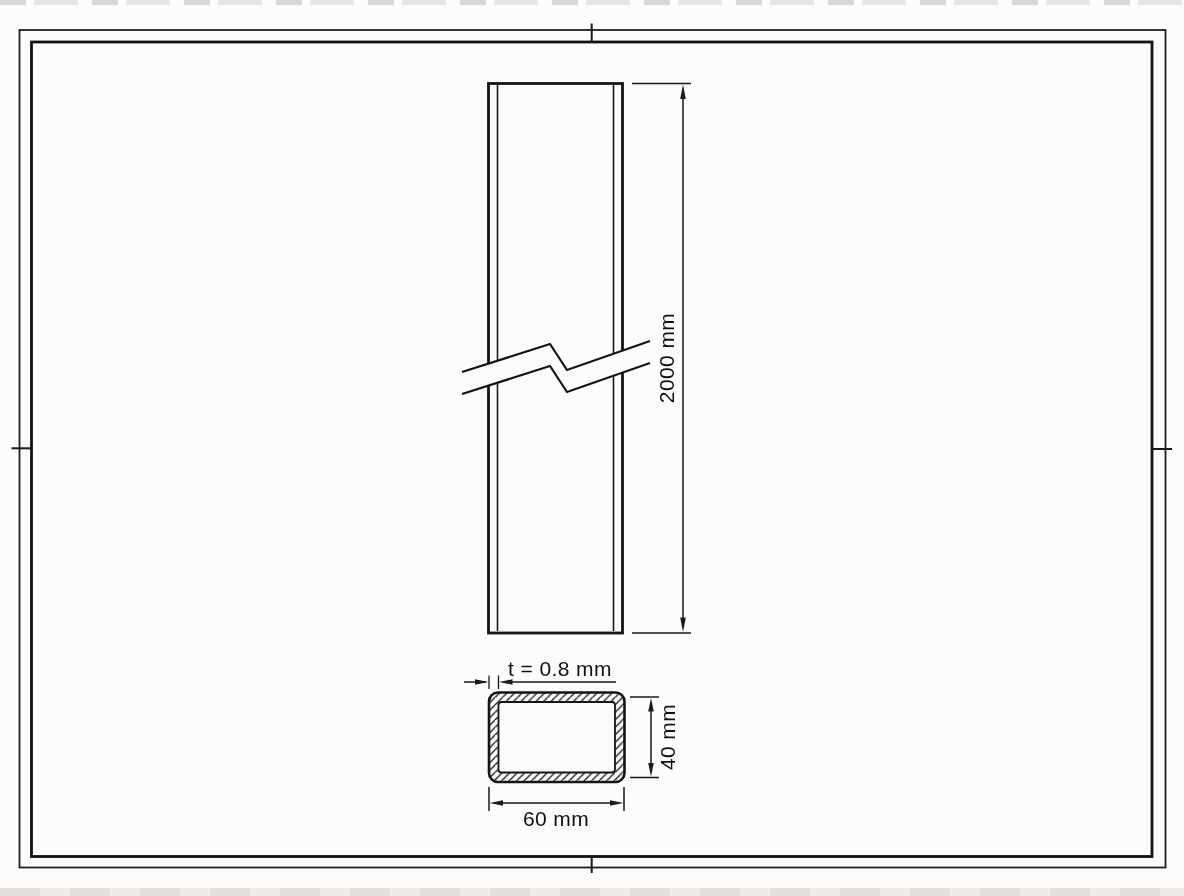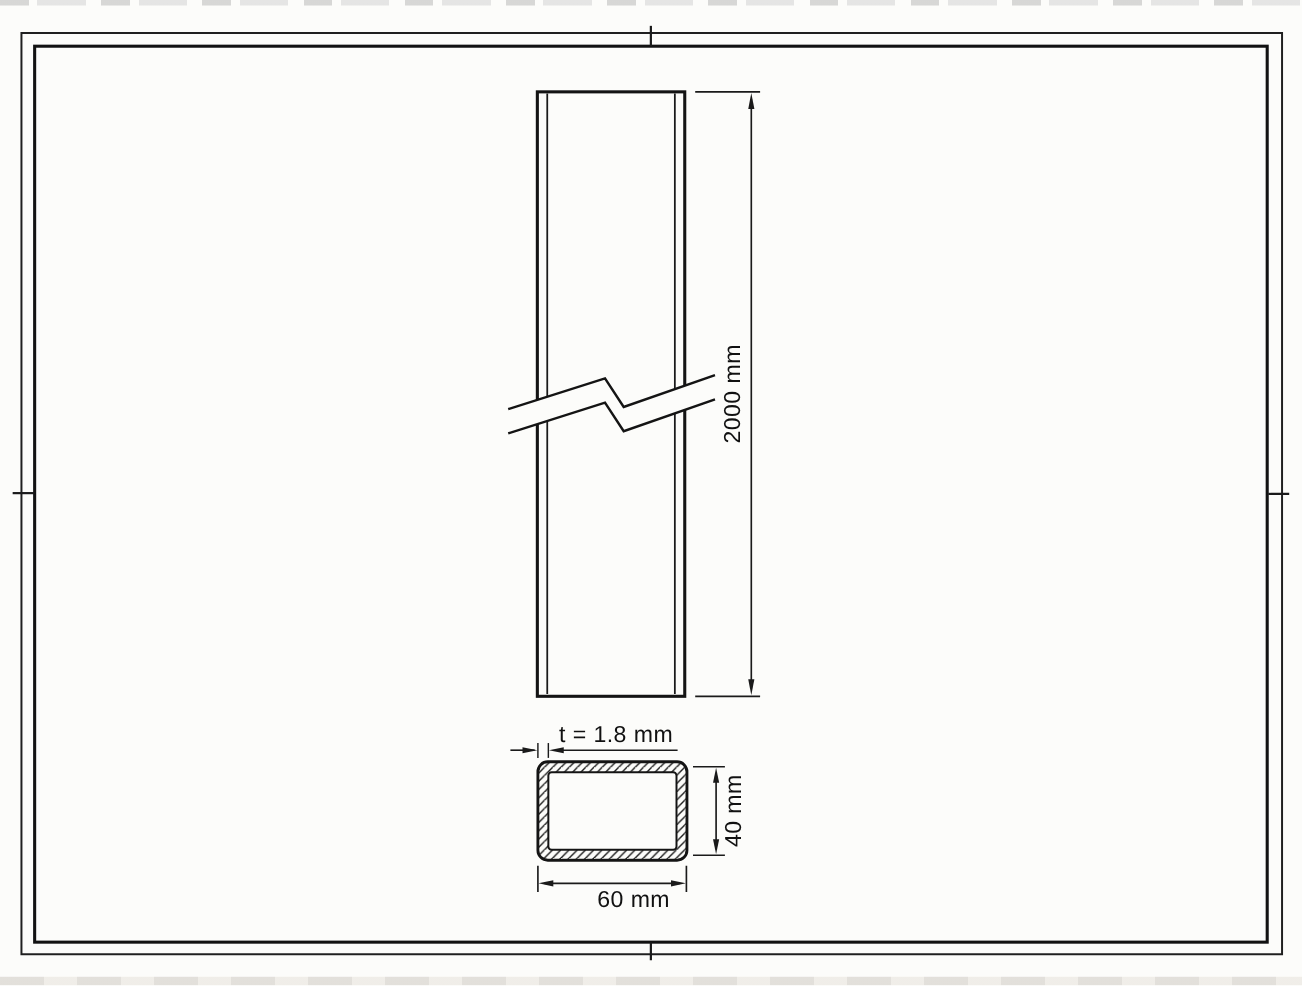--- a/index.html
+++ b/index.html
@@ -135,19 +135,19 @@
         <line x1="624" y1="787" x2="624" y2="811"></line>
         <line x1="495" y1="803" x2="618" y2="803"></line>
         <polygon points="489.5,803 503,800.2 503,805.8" fill="#1a1a1a" stroke="none"></polygon>
         <polygon points="623.5,803 610,800.2 610,805.8" fill="#1a1a1a" stroke="none"></polygon>
       </g>
     </g>
   </svg>
 
   <div class="dim-label vertical" style="left:666px; top:358px;">2000 mm</div>
 
-  <div class="dim-label" style="left:560px; top:668px;">t = 1.8 mm</div>
+  <div class="dim-label" style="left:560px; top:668px;">t = 0.8 mm</div>
 
   <div class="dim-label vertical" style="left:667px; top:737px;">40 mm</div>
 
-  <div class="dim-label" style="left:556px; top:818px;margin-left:20px;">60 mm</div>
+  <div class="dim-label" style="left:556px; top:818px;">60 mm</div>
 
 </div>
 
 </body></html>

